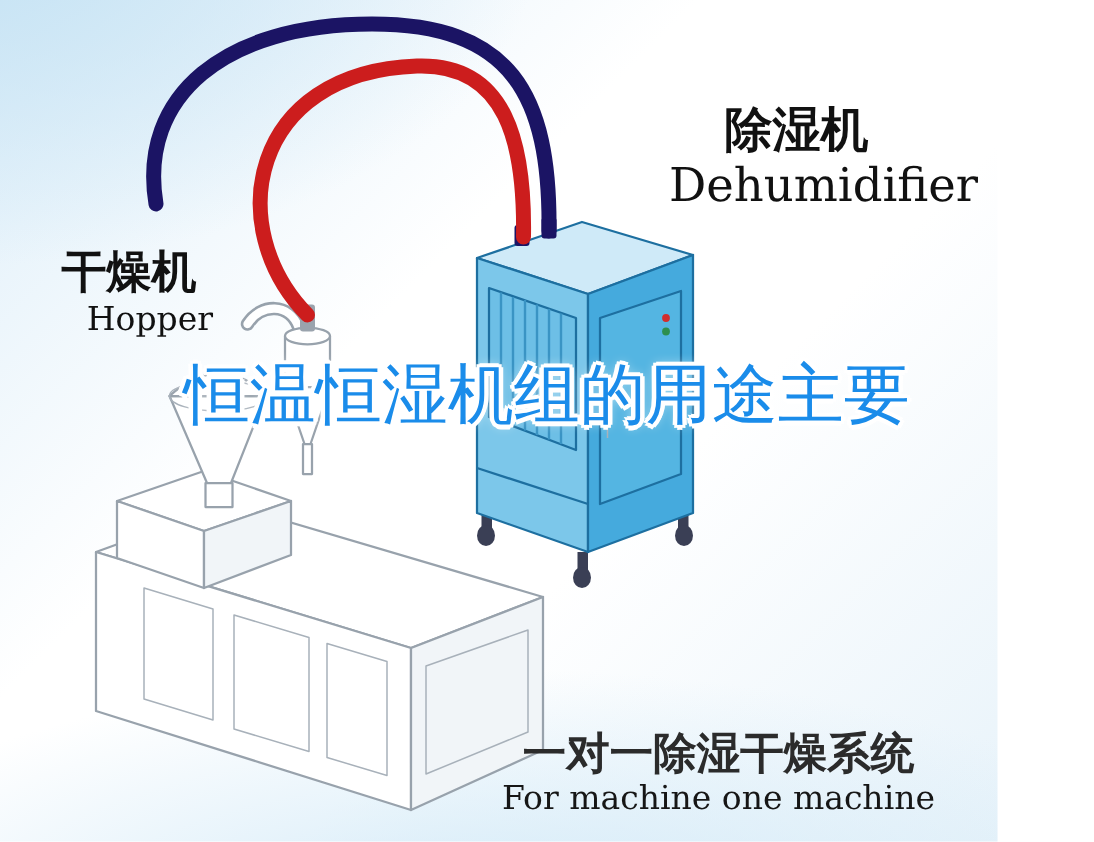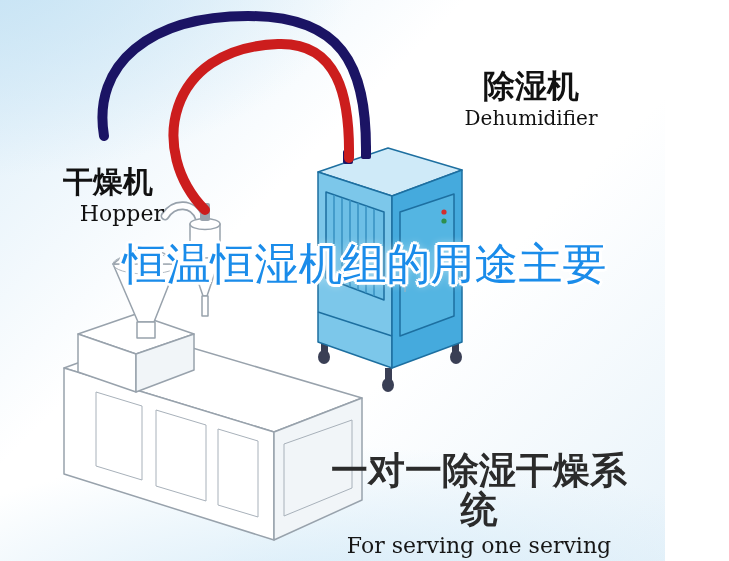--- a/index.html
+++ b/index.html
@@ -17,37 +17,37 @@
   
   .mline{stroke:#98a2ac;stroke-width:1.5;stroke-linejoin:round;}
   .mthin{stroke:#a8b1ba;stroke-width:1;stroke-linejoin:round;fill:none;}
   .cline{stroke:#1d6fa0;stroke-width:1.5;stroke-linejoin:round;}
   .pipe{fill:none;stroke-width:10;stroke-linecap:round;}
   .duct{fill:none;stroke-linecap:round;}
   .vent{stroke:#3a94c4;stroke-width:1.6;}
 
   .label{position:absolute;text-align:center;}
   .zh-big{font-weight:bold;font-size:32px;color:#111;line-height:1.05;}
-  .en-serif{font-family:"DejaVu Serif",serif;font-size:20px;color:#111;margin-top:4px;line-height:1.05;}
+  .en-serif{font-family:"DejaVu Serif",serif;font-size:31px;color:#111;margin-top:4px;line-height:1.05;}
 
   .label-dehumidifier{left:446px;top:70px;width:170px;}
-  .label-hopper{left:52px;top:166px;width:112px;}
+  .label-hopper{left:30px;top:166px;width:112px;}
   .label-hopper .zh-big{font-size:30px;}
   .label-hopper .en-serif{font-size:22px;text-align:right;}
 
   .main-title{
     position:absolute;left:0;top:240px;width:729px;text-align:center;
     font-weight:normal;font-size:44px;line-height:1.1;color:#1a8cea;
     text-shadow:
       -2px -2px 0 #fff, 2px -2px 0 #fff, -2px 2px 0 #fff, 2px 2px 0 #fff,
       0 -3px 0 #fff, 0 3px 0 #fff, -3px 0 0 #fff, 3px 0 0 #fff,
       0 0 8px rgba(255,255,255,.95);
   }
   .caption{right:26px;top:452px;width:320px;}
-  .caption .zh-big{font-size:37px;color:#2b2b2b;}
+  .caption .zh-big{font-size:29px;color:#2b2b2b;margin-top:35px;}
   .caption .en-serif{font-size:22px;color:#161616;}
 </style>
 </head>
 <body>
 
 <div class="canvas">
 
   <svg class="illustration" width="729" height="561" viewBox="0 0 729 561">
 
     <g>
@@ -133,16 +133,16 @@
     <div class="zh-big" data-bind="labels.hopper.zh">干燥机</div>
     <div class="en-serif" data-bind="labels.hopper.en">Hopper</div>
   </div>
 
   <div class="main-title">
     <div data-bind="labels.title.line1">恒温恒湿机组的用途主要</div>
   </div>
 
   <div class="label caption" style="position:absolute;">
     <div class="zh-big" data-bind="labels.caption.zh">一对一除湿干燥系统</div>
-    <div class="en-serif" data-bind="labels.caption.en">For serving one serving</div>
+    <div class="en-serif" data-bind="labels.caption.en">For machine one machine</div>
   </div>
 
 </div>
 
 </body></html>

